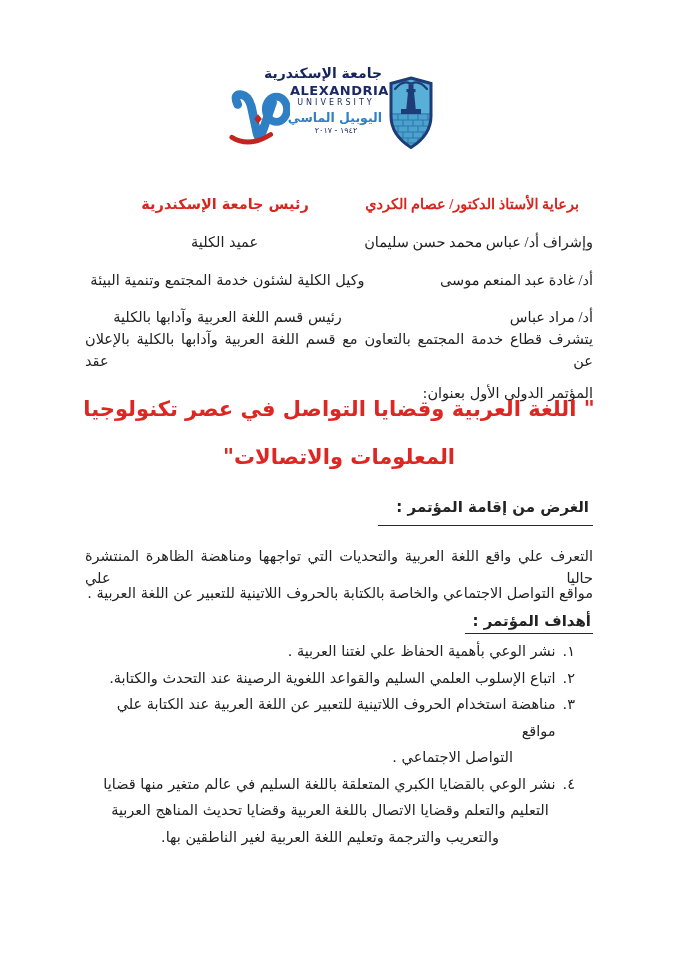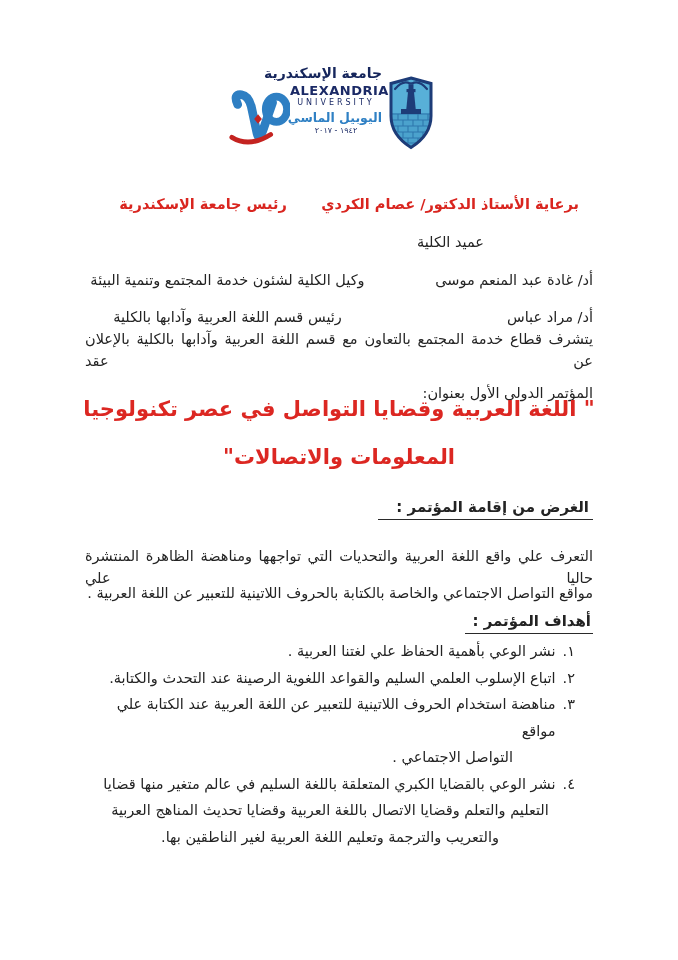--- a/index.html
+++ b/index.html
@@ -12,38 +12,38 @@
   #shield{position:absolute;right:0;top:16px;}
   #logo-center{position:absolute;left:62px;top:6px;width:92px;text-align:center;line-height:1.05;}
   .calli{font-size:14px;font-weight:bold;color:#16265c;direction:rtl;white-space:nowrap;}
   .alex{font-size:13px;font-weight:bold;color:#1b2a66;letter-spacing:.5px;margin-top:3px;}
   .univ{font-size:8px;color:#1b2a66;letter-spacing:3px;margin-top:2px;}
   .jub{font-size:12.5px;font-weight:bold;color:#2f80c4;direction:rtl;margin-top:3px;white-space:nowrap;text-align:right;}
   .yrs{font-size:8px;color:#1b2a66;letter-spacing:1.5px;margin-top:3px;}
   
   .prow{left:85px;right:85px;height:24px;display:flex;direction:rtl;
         justify-content:space-between;align-items:flex-start;font-size:14.5px;line-height:22px;}
-  .prow .rt{white-space:nowrap;}
+  .prow .rt{white-space:nowrap;font-family:Liberation Serif, serif;}
   .prow .lt{width:285px;text-align:center;white-space:nowrap;}
   #row-red{top:193px;color:#d9251f;font-weight:bold;padding-right:14px;}
   #row-1{top:231px;} #row-2{top:269px;} #row-3{top:306px;}
   
   .bline{left:85px;right:85px;direction:rtl;font-size:14.5px;line-height:22px;color:#232323;}
   .just{text-align:justify;text-align-last:justify;}
   .rightal{text-align:right;}
   #intro-1{top:328px;} #intro-2{top:382px;}
   #purpose-p1{top:545px;} #purpose-p2{top:582px;}
   
   .title-line{left:40px;right:40px;direction:rtl;text-align:center;color:#dc2722;
               font-weight:bold;font-size:21px;line-height:34px;}
   #title-1{top:392px;} #title-2{top:440px;}
   
   .heading{left:85px;right:85px;direction:rtl;text-align:right;font-size:15px;font-weight:bold;}
   .heading span{display:inline-block;border-bottom:1.5px solid #2a2a2a;}
-  #purpose-h{top:498px;} #purpose-h span{padding:0 4px 3px 18px;}
+  #purpose-h{top:498px;} #purpose-h span{padding:0 4px 9px 18px;}
   #goals-h{top:612px;} #goals-h span{padding:0 2px 3px 8px;}
   
   #goals-list{top:638px;left:85px;right:103px;direction:rtl;font-size:14.5px;line-height:26.5px;}
   .li{display:flex;direction:rtl;}
   .li .num{flex:0 0 auto;margin-left:7px;}
   .cont{text-align:right;}
   .cont-r{margin-right:62px;}
   .cont-c{text-align:center;}
 </style>
 </head>
@@ -88,20 +88,21 @@
       <path d="M23,2 L43,7.5 L43,40 Q43,59 23,71.5 Q3,59 3,40 L3,7.5 Z" fill="none" stroke="#1d3c78" stroke-width="3"></path>
     </svg>
   </div>
 
   <div id="row-red" class="abs prow">
     <span class="rt">برعاية الأستاذ الدكتور/ عصام الكردي</span>
     <span class="lt">رئيس جامعة الإسكندرية</span>
   </div>
 
   <div id="row-1" class="abs prow">
+    <span class="rt">وإشراف  أد/ عباس محمد حسن سليمان</span>
     <span class="lt">عميد الكلية</span>
   </div>
   <div id="row-2" class="abs prow">
     <span class="rt">أد/ غادة عبد المنعم موسى</span>
     <span class="lt">وكيل الكلية لشئون خدمة المجتمع وتنمية البيئة</span>
   </div>
   <div id="row-3" class="abs prow">
     <span class="rt">أد/ مراد عباس</span>
     <span class="lt">رئيس قسم اللغة العربية وآدابها بالكلية</span>
   </div>

